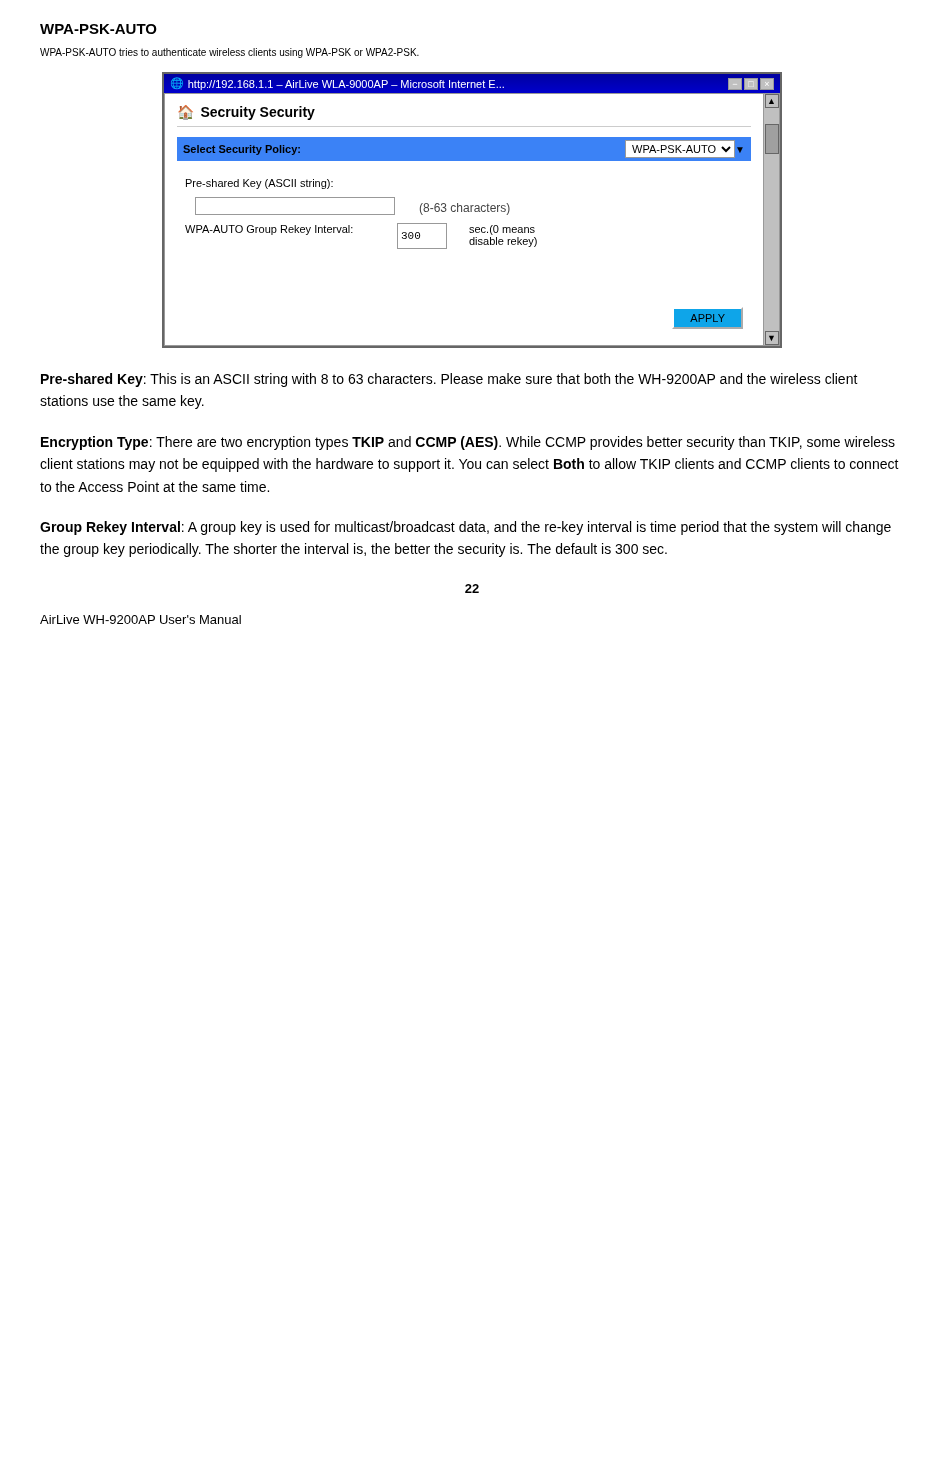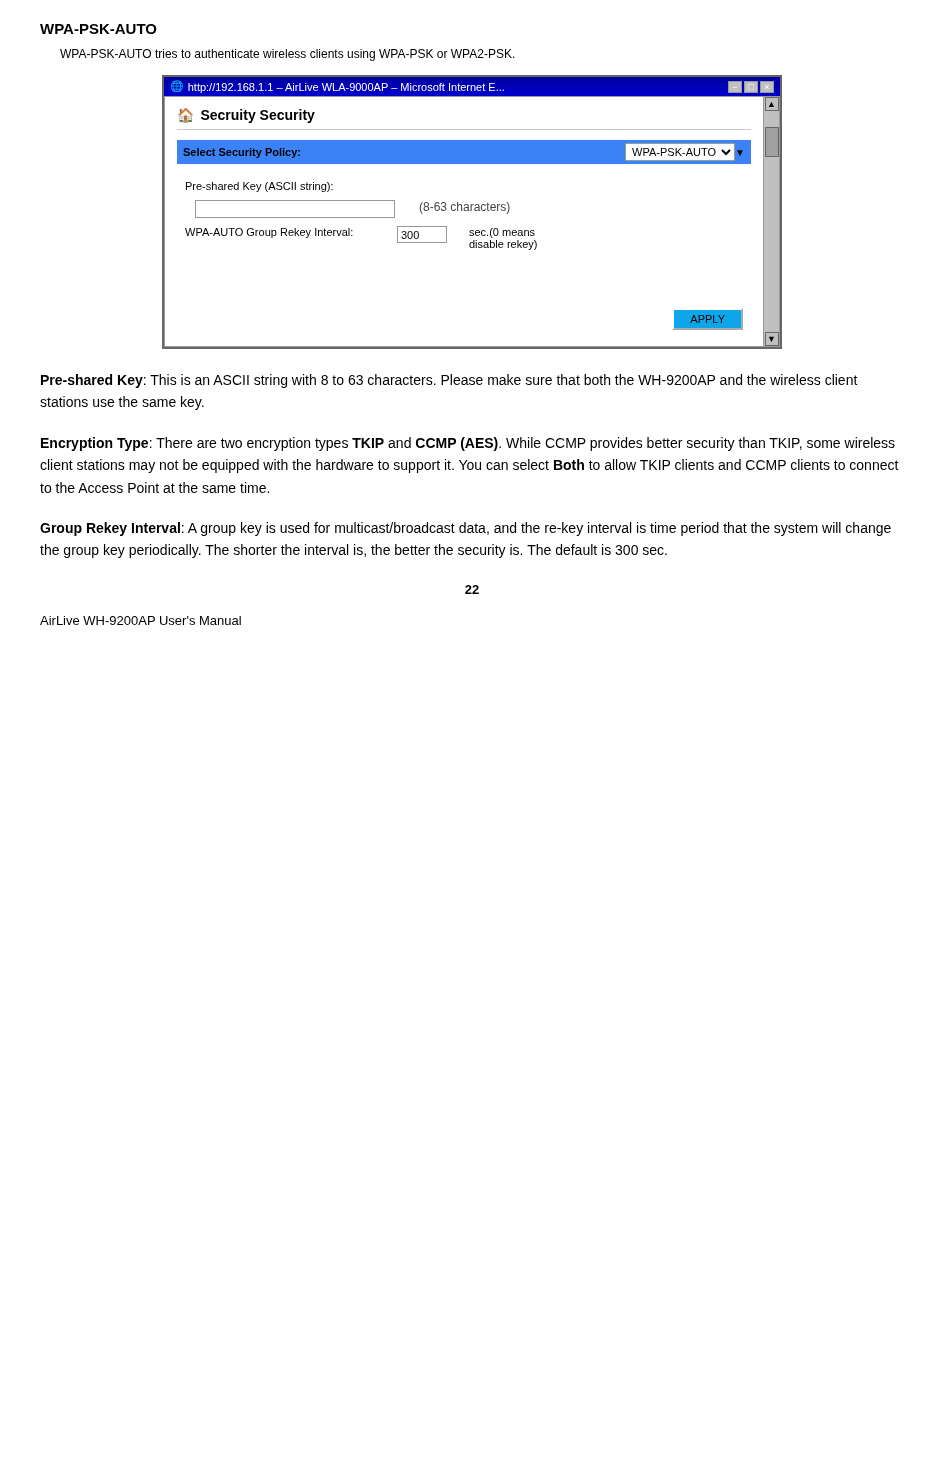--- a/index.html
+++ b/index.html
@@ -12,23 +12,22 @@
       padding: 20px 40px 40px 40px;
     }
 
     h2 {
       font-size: 15px;
       font-weight: bold;
       margin-bottom: 10px;
     }
 
     p.intro {
-      font-size: 12px;
+      font-size: 10px;
       margin-bottom: 14px;
-      margin-left: 20px;
     }
 
     
     .browser-window {
       border: 2px solid #666;
       width: 620px;
       margin: 0 auto 20px auto;
       background: #fff;
       font-size: 12px;
     }
@@ -133,21 +132,21 @@
       border: 1px solid #999;
       background: #fff;
     }
 
     .form-section {
       padding: 4px 8px;
     }
 
     .form-row {
       display: flex;
-      align-items: flex-start;
+      align-items: flex-end;
       margin-bottom: 8px;
       font-size: 11px;
     }
 
     .form-label {
       min-width: 160px;
       font-size: 11px;
     }
 
     .form-input {
@@ -185,23 +184,24 @@
       gap: 22px;
     }
 
     .rekey-label {
       min-width: 190px;
     }
 
     .rekey-input {
       border: 1px solid #999;
       width: 50px;
-      height: 17px;
+      height: 26px;
       font-size: 11px;
       padding: 1px 3px;
+      font-family: Liberation Mono, monospace;
     }
 
     .apply-row {
       display: flex;
       justify-content: flex-end;
       padding: 6px 8px;
       margin-top: 40px;
     }
 
     .apply-btn {

